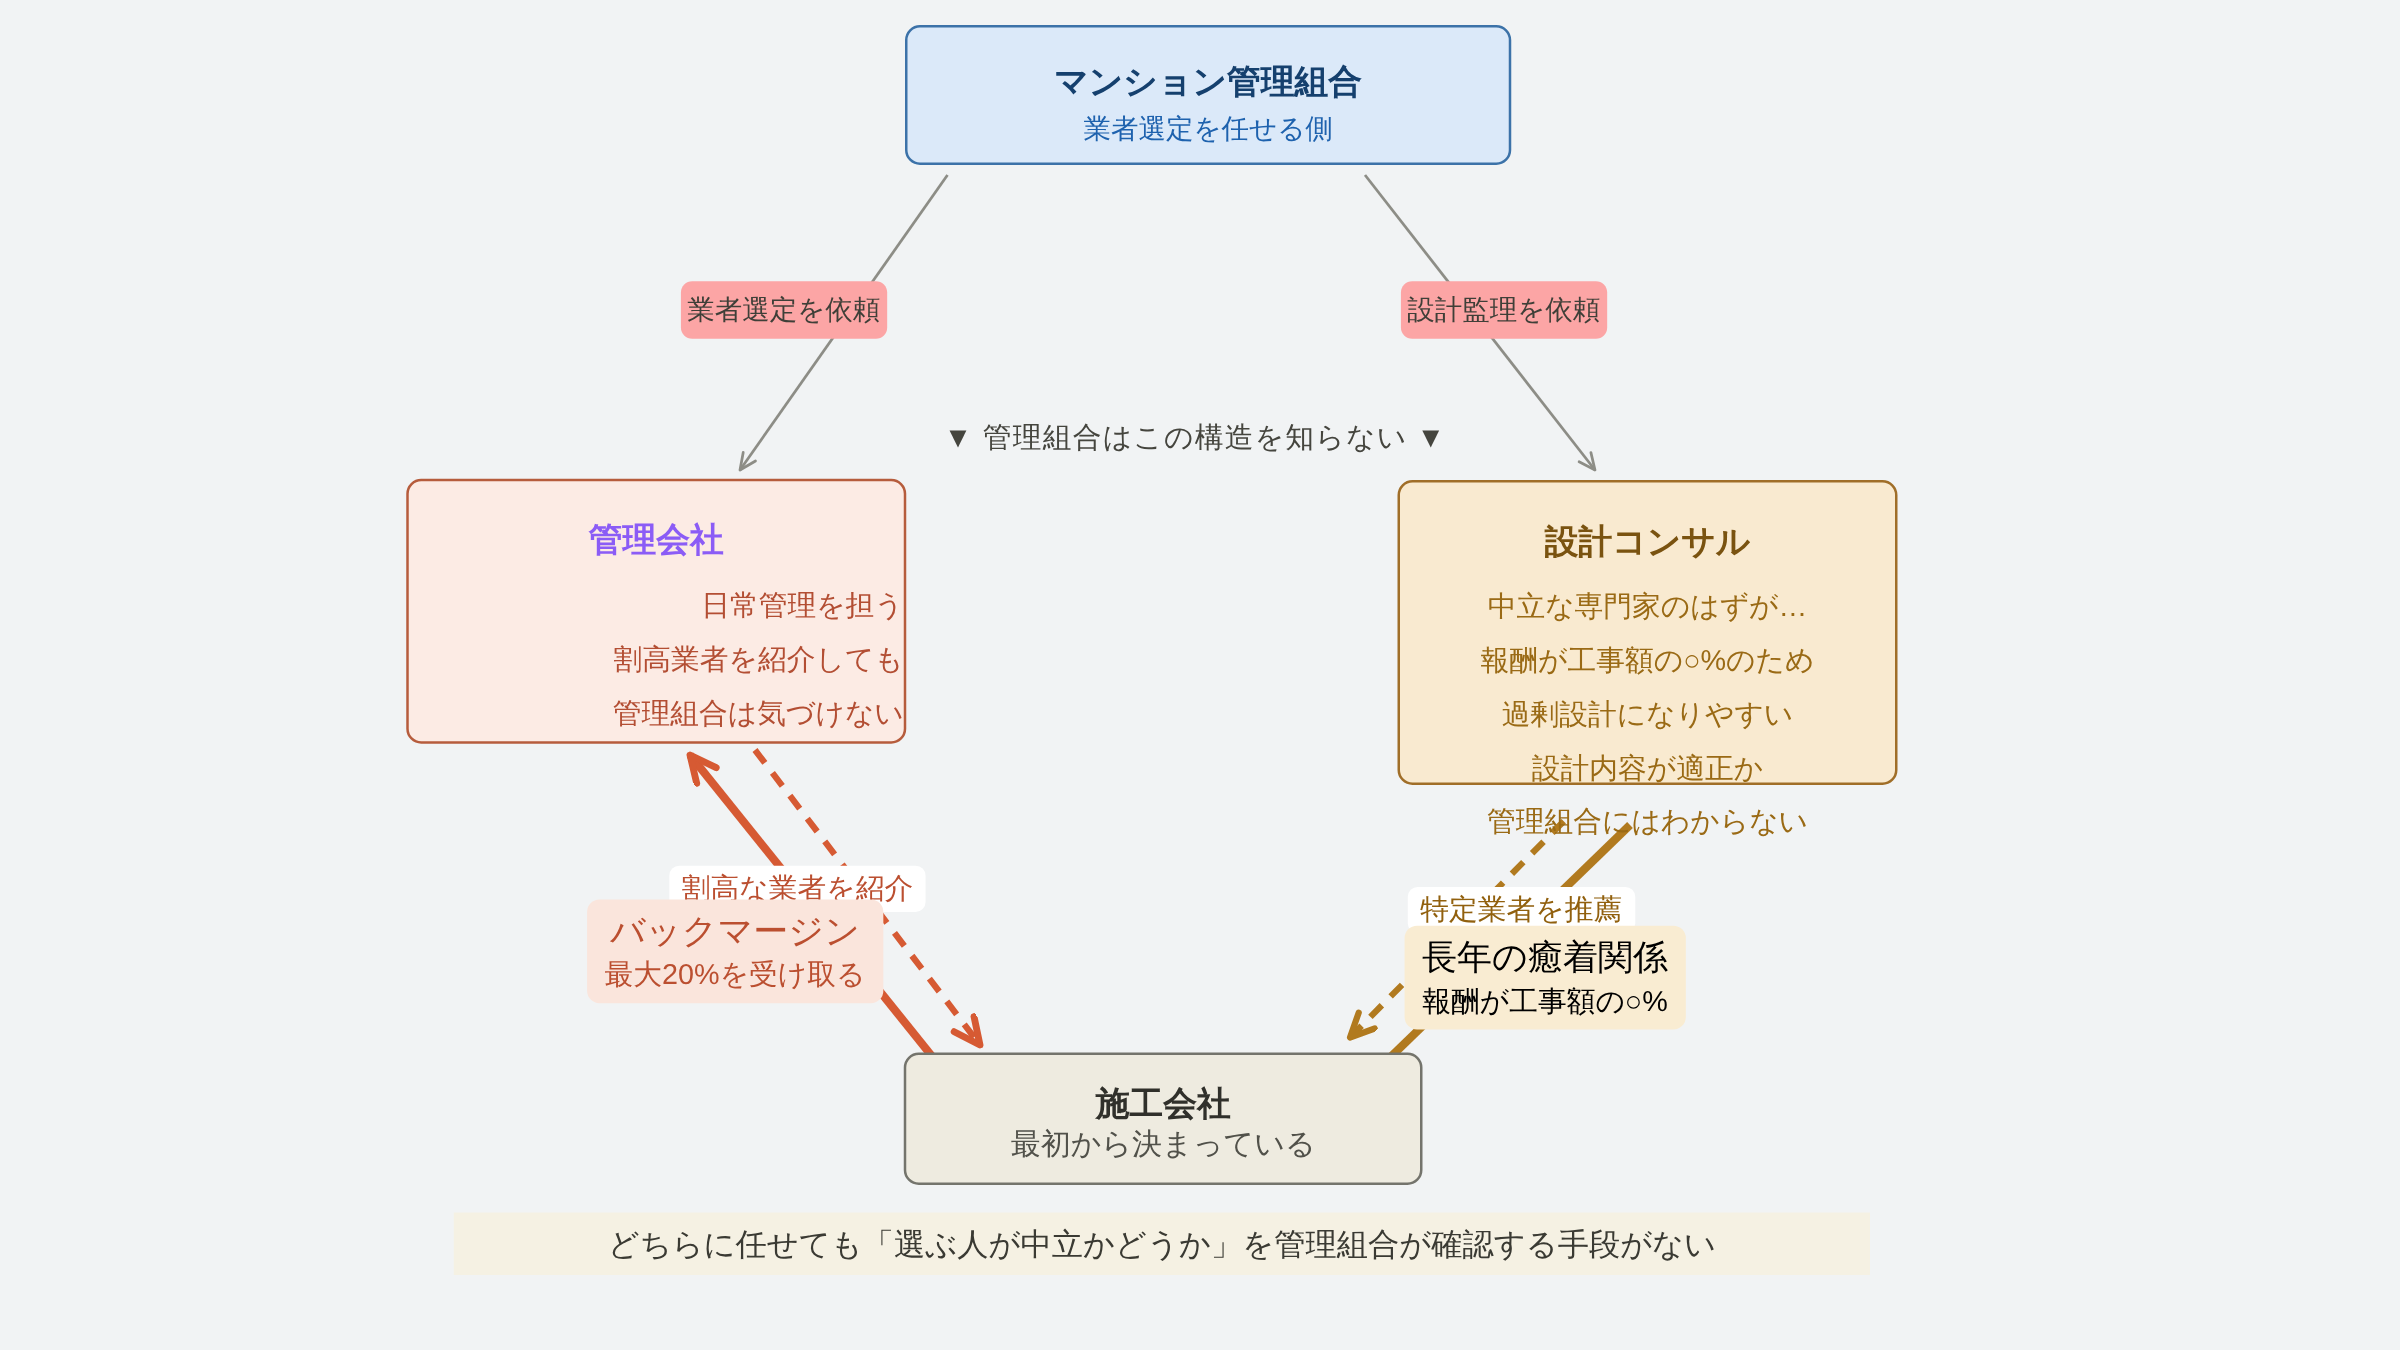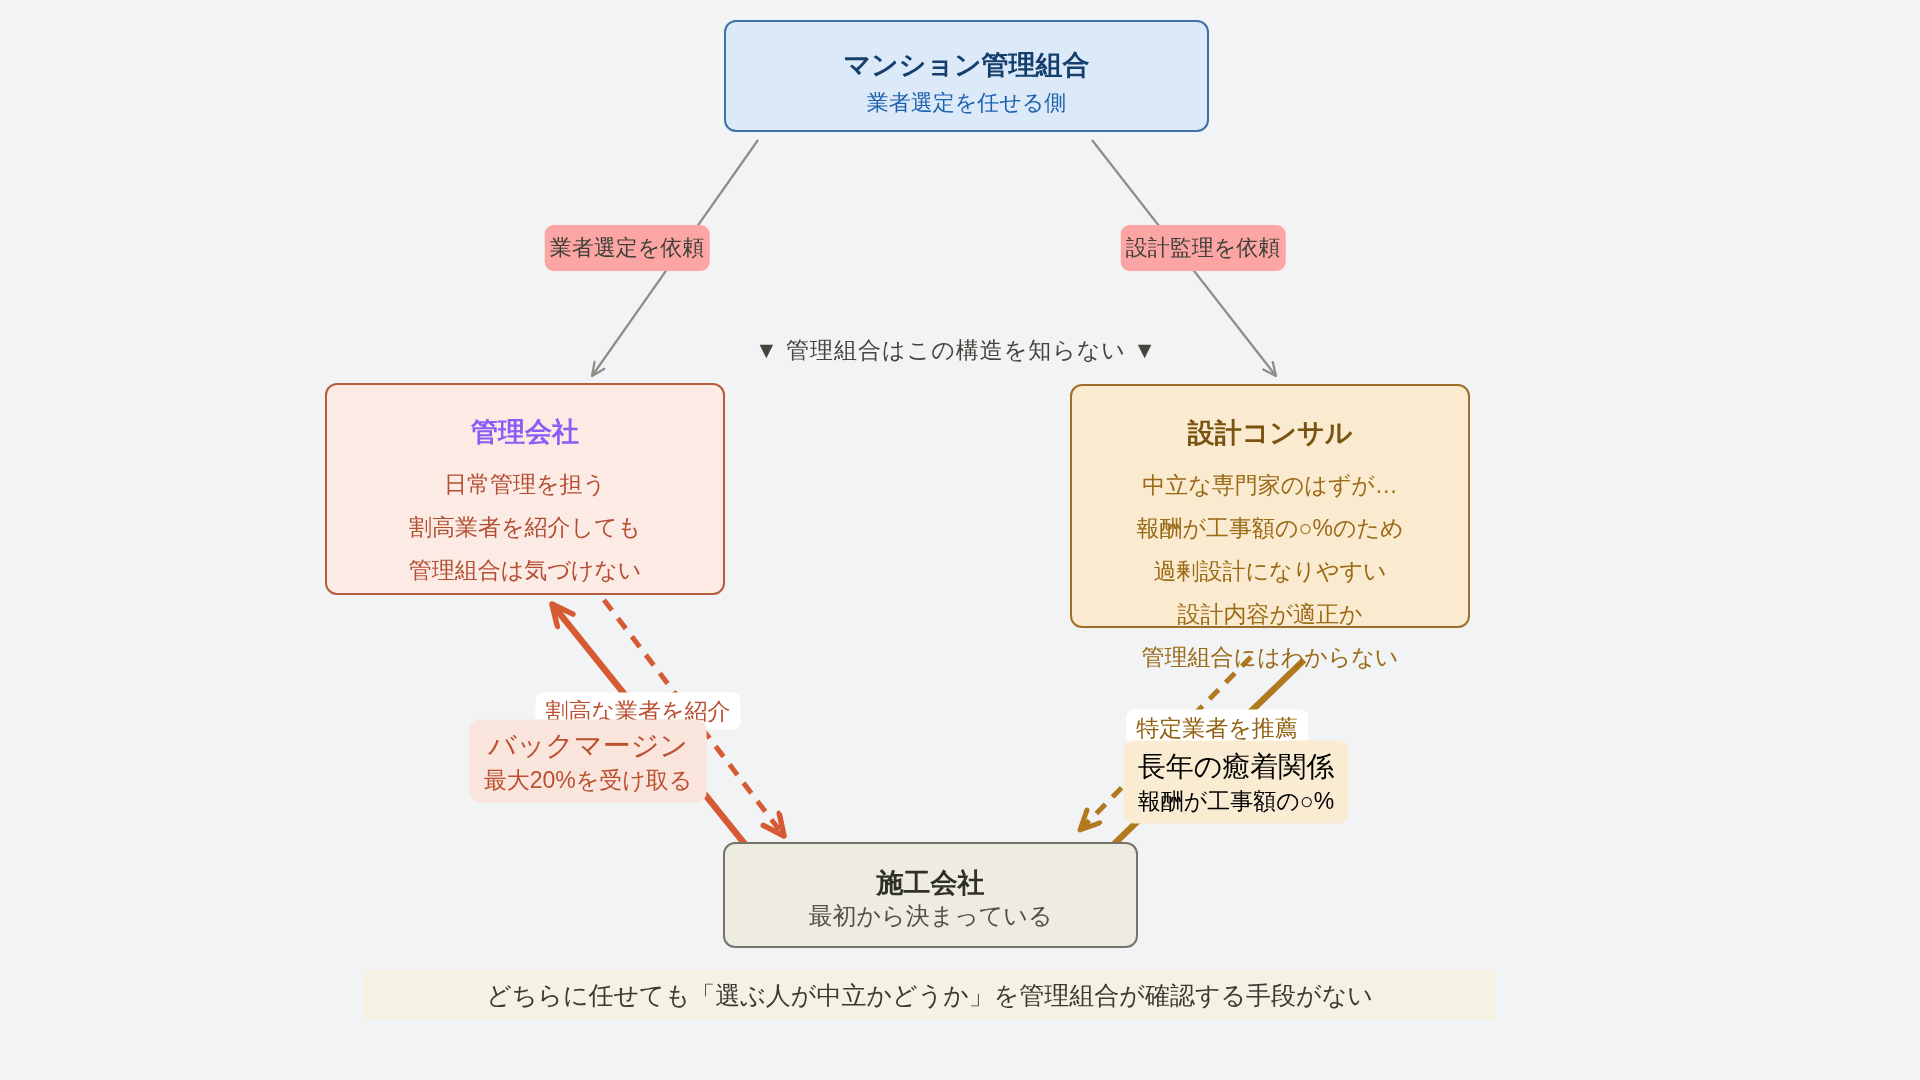--- a/index.html
+++ b/index.html
@@ -10,23 +10,23 @@
         text-align:center;box-sizing:border-box;}
   .node .node-title{font-weight:600;}
   .node .node-line{white-space:nowrap;}
 
   .node-association{left:724px;top:20px;width:485px;height:112px;background:#dbe9f9;border-color:#3c72a8;padding-top:26px;}
   .node-association .node-title{font-size:27px;line-height:34px;color:#15406e;}
   .node-association .node-sub{font-size:22px;line-height:30px;color:#1e62ae;margin-top:6px;}
 
   .node-management{left:325px;top:383px;width:400px;height:212px;background:#fcebe4;border-color:#b65c3c;padding-top:30px;}
   .node-management .node-title{font-size:27px;line-height:34px;color:#8b5cf6;margin-bottom:14px;}
-  .node-management .node-line{font-size:23px;line-height:43px;color:#b34e33;}
+  .node-management .node-line{font-size:23px;line-height:43px;color:#b34e33;text-align:right;}
 
-  .node-consultant{left:1070px;top:384px;width:400px;height:244px;background:#f9ead0;border-color:#a06e28;padding-top:30px;}
+  .node-consultant{left:1118px;top:384px;width:400px;height:244px;background:#f9ead0;border-color:#a06e28;padding-top:30px;}
   .node-consultant .node-title{font-size:27px;line-height:34px;color:#7a5310;margin-bottom:14px;}
   .node-consultant .node-line{font-size:23px;line-height:43px;color:#9a6a15;}
 
   .node-contractor{left:723px;top:842px;width:415px;height:106px;background:#eeebe0;border-color:#74746c;padding-top:22px;z-index:3;}
   .node-contractor .node-title{font-size:27px;line-height:34px;color:#30302b;}
   .node-contractor .node-sub{font-size:24px;line-height:32px;color:#51514a;}
 
   .centered{position:absolute;transform:translate(-50%,-50%);white-space:nowrap;z-index:4;text-align:center;}
   .elabel{background:#fca5a5;border-radius:9px;padding:8px 5px;font-size:22px;color:#3f3f38;}
   .elabel-left{left:627px;top:248px;}

